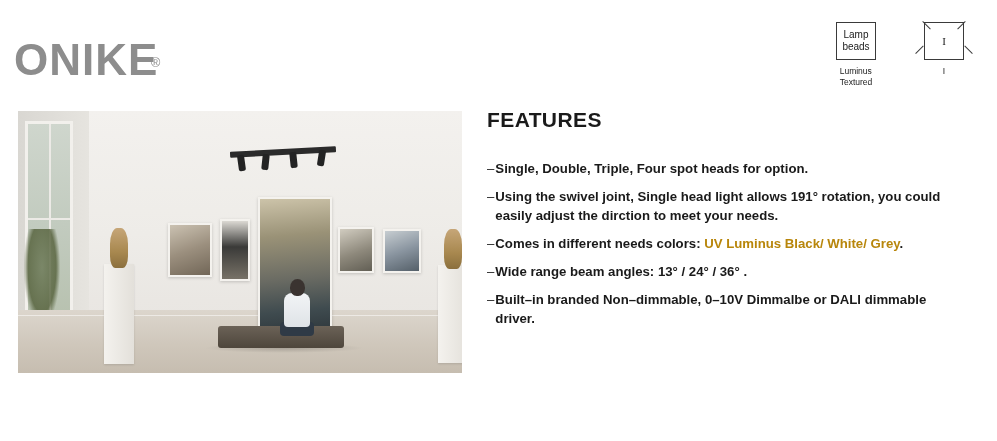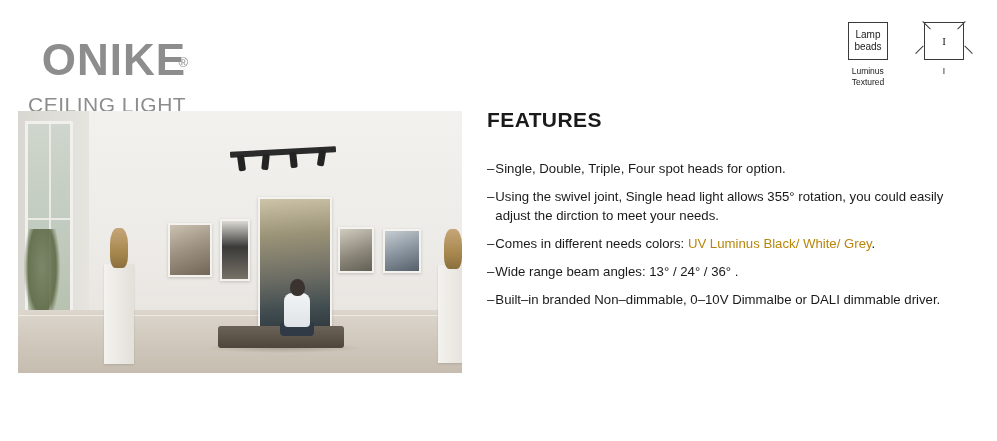--- a/index.html
+++ b/index.html
@@ -49,21 +49,21 @@
     top: -2px;
   }
 
   
   #badges {
     position: absolute;
     right: 22px;
     top: 22px;
     display: flex;
     align-items: flex-start;
-    gap: 14px;
+    gap: 26px;
   }
   .badge {
     display: flex;
     flex-direction: column;
     align-items: center;
     width: 62px;
   }
   .badge-box {
     width: 40px;
     height: 38px;
@@ -253,30 +253,30 @@
     color: #1a1a1a;
     line-height: 19px;
     margin-bottom: 9px;
   }
   .feature-dash {
     flex: 0 0 auto;
     margin-right: 1px;
   }
   .feature-text {
     flex: 1 1 auto;
+    font-weight: bold;
   }
   .feature-text .hl { color: #b8860b; }
 </style>
 </head>
 <body>
 
 <div id="brand-block">
   <span id="brand-name">ONIKE</span>
   <span id="brand-reg">®</span>
-  <span id="product-type">CEILING LIGHT</span>
 </div>
 
 <div id="badges">
 
   <div class="badge">
     <div class="badge-box">
       <span class="ln">Lamp</span>
       <span class="ln">beads</span>
     </div>
     <div class="badge-caption">
@@ -349,21 +349,21 @@
 <div id="features">
   <div id="features-title">FEATURES</div>
 
   <div class="feature-item">
     <span class="feature-dash">–</span>
     <span class="feature-text">Single, Double, Triple, Four spot heads for option.</span>
   </div>
 
   <div class="feature-item">
     <span class="feature-dash">–</span>
-    <span class="feature-text">Using the swivel joint, Single head light allows 355°  rotation, you could easily adjust the dirction to meet your needs.</span>
+    <span class="feature-text">Using the swivel joint, Single head light allows 191°  rotation, you could easily adjust the dirction to meet your needs.</span>
   </div>
 
   <div class="feature-item">
     <span class="feature-dash">–</span>
     <span class="feature-text"><span>Comes in different needs colors: </span><span class="hl">UV Luminus Black/ White/ Grey</span><span>.</span></span>
   </div>
 
   <div class="feature-item">
     <span class="feature-dash">–</span>
     <span class="feature-text">Wide range beam angles: 13°  / 24°  / 36°  .</span>

